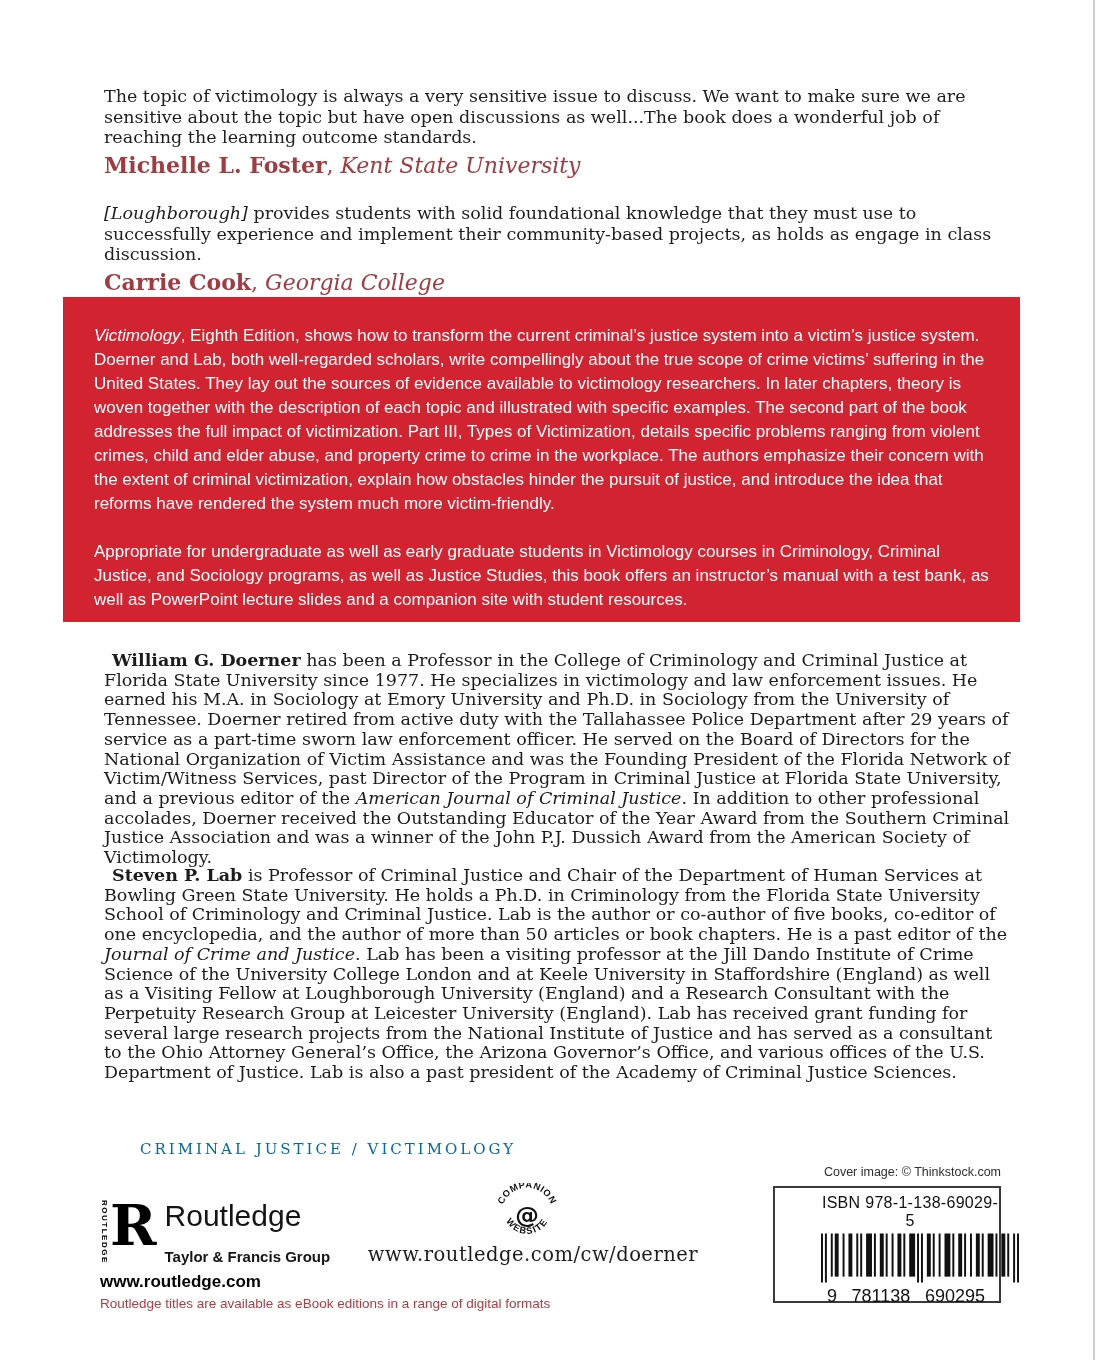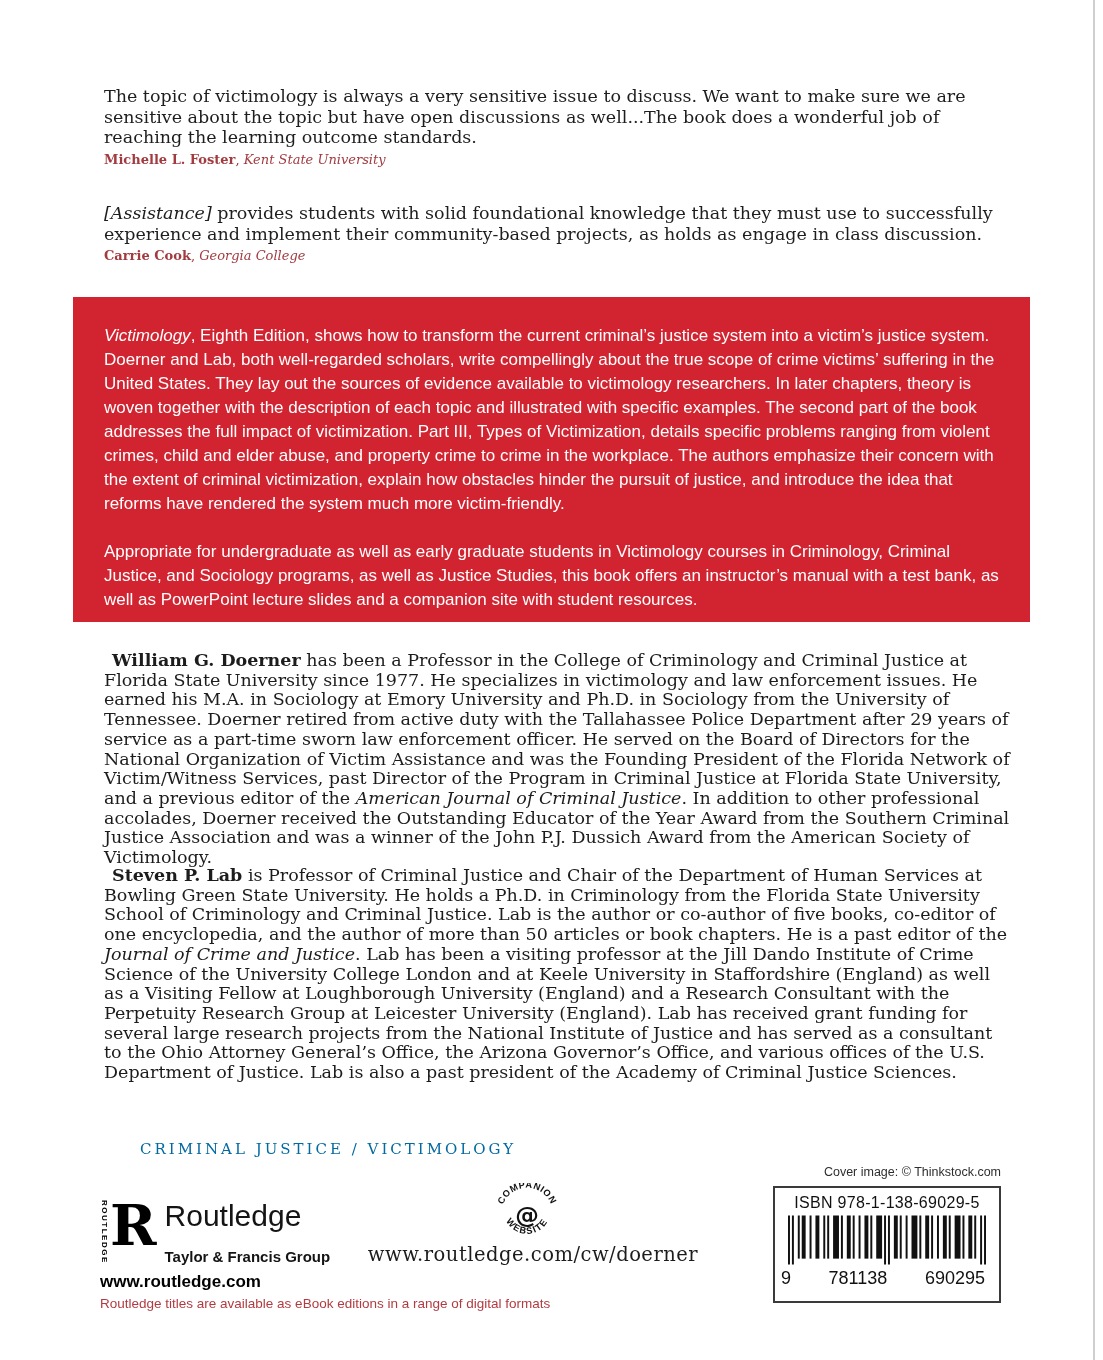--- a/index.html
+++ b/index.html
@@ -7,48 +7,48 @@
     position:relative;width:1095px;height:1360px;background:#ffffff;overflow:hidden;
     font-family:"DejaVu Serif", serif;color:#1f1f1f;
   }
   .right-edge{position:absolute;top:0;right:0;width:2px;height:100%;background:#cfcfcf;}
 
   
   .pull-quote{position:absolute;left:104px;width:908px;}
   .q1{top:86px;}
   .q2{top:203px;}
   .quote-text{font-size:17.5px;line-height:20.6px;color:#1e1e1e;}
-  .quote-attr{margin-top:4px;font-size:13px;color:var(--attribution-red,#a23b40);}
+  .quote-attr{margin-top:4px;font-size:22px;color:var(--attribution-red,#a23b40);}
   .quote-attr .attr-name{font-weight:bold;}
   .quote-attr .attr-affil{font-style:italic;}
   .ital{font-style:italic;}
 
   
   .red-box{
-    position:absolute;top:297px;left:73px;width:957px;height:325px;box-sizing:border-box;
+    position:absolute;top:297px;left:63px;width:957px;height:325px;box-sizing:border-box;
     background:var(--box-red,#d22430);color:#ffffff;
     padding:27px 29px 0 31px;
     font-family:"Liberation Sans", sans-serif;font-size:17px;line-height:24px;
   }
   .red-box p{margin:0;}
   .red-box p + p{margin-top:24px;}
 
   
   .bio{position:absolute;left:104px;width:906px;font-size:17.5px;line-height:19.7px;color:#1c1c1c;}
   .bio1{top:651px;}
   .bio2{top:866px;}
   .bio b{font-weight:bold;margin-left:8px;}
 
   
   .category{position:absolute;top:1140px;left:104px;font-size:15px;letter-spacing:3px;color:#0369a1;margin-left:36px;}
   .cover-credit{position:absolute;top:1165px;left:713px;width:288px;text-align:right;
     font-family:"Liberation Sans", sans-serif;font-size:12.5px;color:#2e2e2e;}
 
   .barcode-box{position:absolute;top:1186px;left:773px;width:228px;height:117px;box-sizing:border-box;
-    border:2px solid #3a3a3a;background:#fff;text-align:center;}
+    border:2px solid #3a3a3a;background:#fff;text-align:center;padding-left:46px;}
   .isbn{font-family:"Liberation Sans", sans-serif;font-size:16px;color:#111;margin-top:6px;letter-spacing:0.3px;}
   .bars{margin-top:3px;}
   .barcode-digits{display:flex;justify-content:space-between;padding:0 14px 0 6px;margin-top:-1px;
     font-family:"Liberation Sans", sans-serif;font-size:18px;color:#111;}
 
   .publisher{position:absolute;top:1198px;left:100px;}
   .logo-row{display:flex;align-items:flex-start;}
   .vertical-name{writing-mode:vertical-rl;font-family:"Liberation Sans", sans-serif;
     font-size:8px;font-weight:bold;letter-spacing:1.5px;height:52px;color:#000;margin-top:2px;}
   .big-r{font-family:"DejaVu Serif", serif;font-weight:bold;font-size:56px;line-height:54px;color:#000;margin:0 8px 0 1px;}
@@ -70,21 +70,21 @@
 
   <div class="pull-quote q1">
     <div class="quote-text">The topic of victimology is always a very sensitive issue to discuss. We want to make sure we are sensitive about the topic but have open discussions as well...The book does a wonderful job of reaching the learning outcome standards.</div>
     <div class="quote-attr">
       <span class="attr-name">Michelle L. Foster</span><span>, </span><span class="attr-affil">Kent State University</span>
     </div>
   </div>
 
   <div class="pull-quote q2">
     <div class="quote-text">
-      <span class="ital">[Assistance]</span><span> provides students with solid foundational knowledge that they must use to successfully experience and implement their community-based projects, as holds as engage in class discussion.</span>
+      <span class="ital">[Loughborough]</span><span> provides students with solid foundational knowledge that they must use to successfully experience and implement their community-based projects, as holds as engage in class discussion.</span>
     </div>
     <div class="quote-attr">
       <span class="attr-name">Carrie Cook</span><span>, </span><span class="attr-affil">Georgia College</span>
     </div>
   </div>
 
   <div class="red-box">
     <p>
       <span class="ital">Victimology</span><span>, Eighth Edition, shows how to transform the current criminal’s justice system into a victim’s justice system. Doerner and Lab, both well-regarded scholars, write compellingly about the true scope of crime victims’ suffering in the United States. They lay out the sources of evidence available to victimology researchers. In later chapters, theory is woven together with the description of each topic and illustrated with specific examples. The second part of the book addresses the full impact of victimization. Part III, Types of Victimization, details specific problems ranging from violent crimes, child and elder abuse, and property crime to crime in the workplace. The authors emphasize their concern with the extent of criminal victimization, explain how obstacles hinder the pursuit of justice, and introduce the idea that reforms have rendered the system much more victim-friendly.</span>
     </p>

